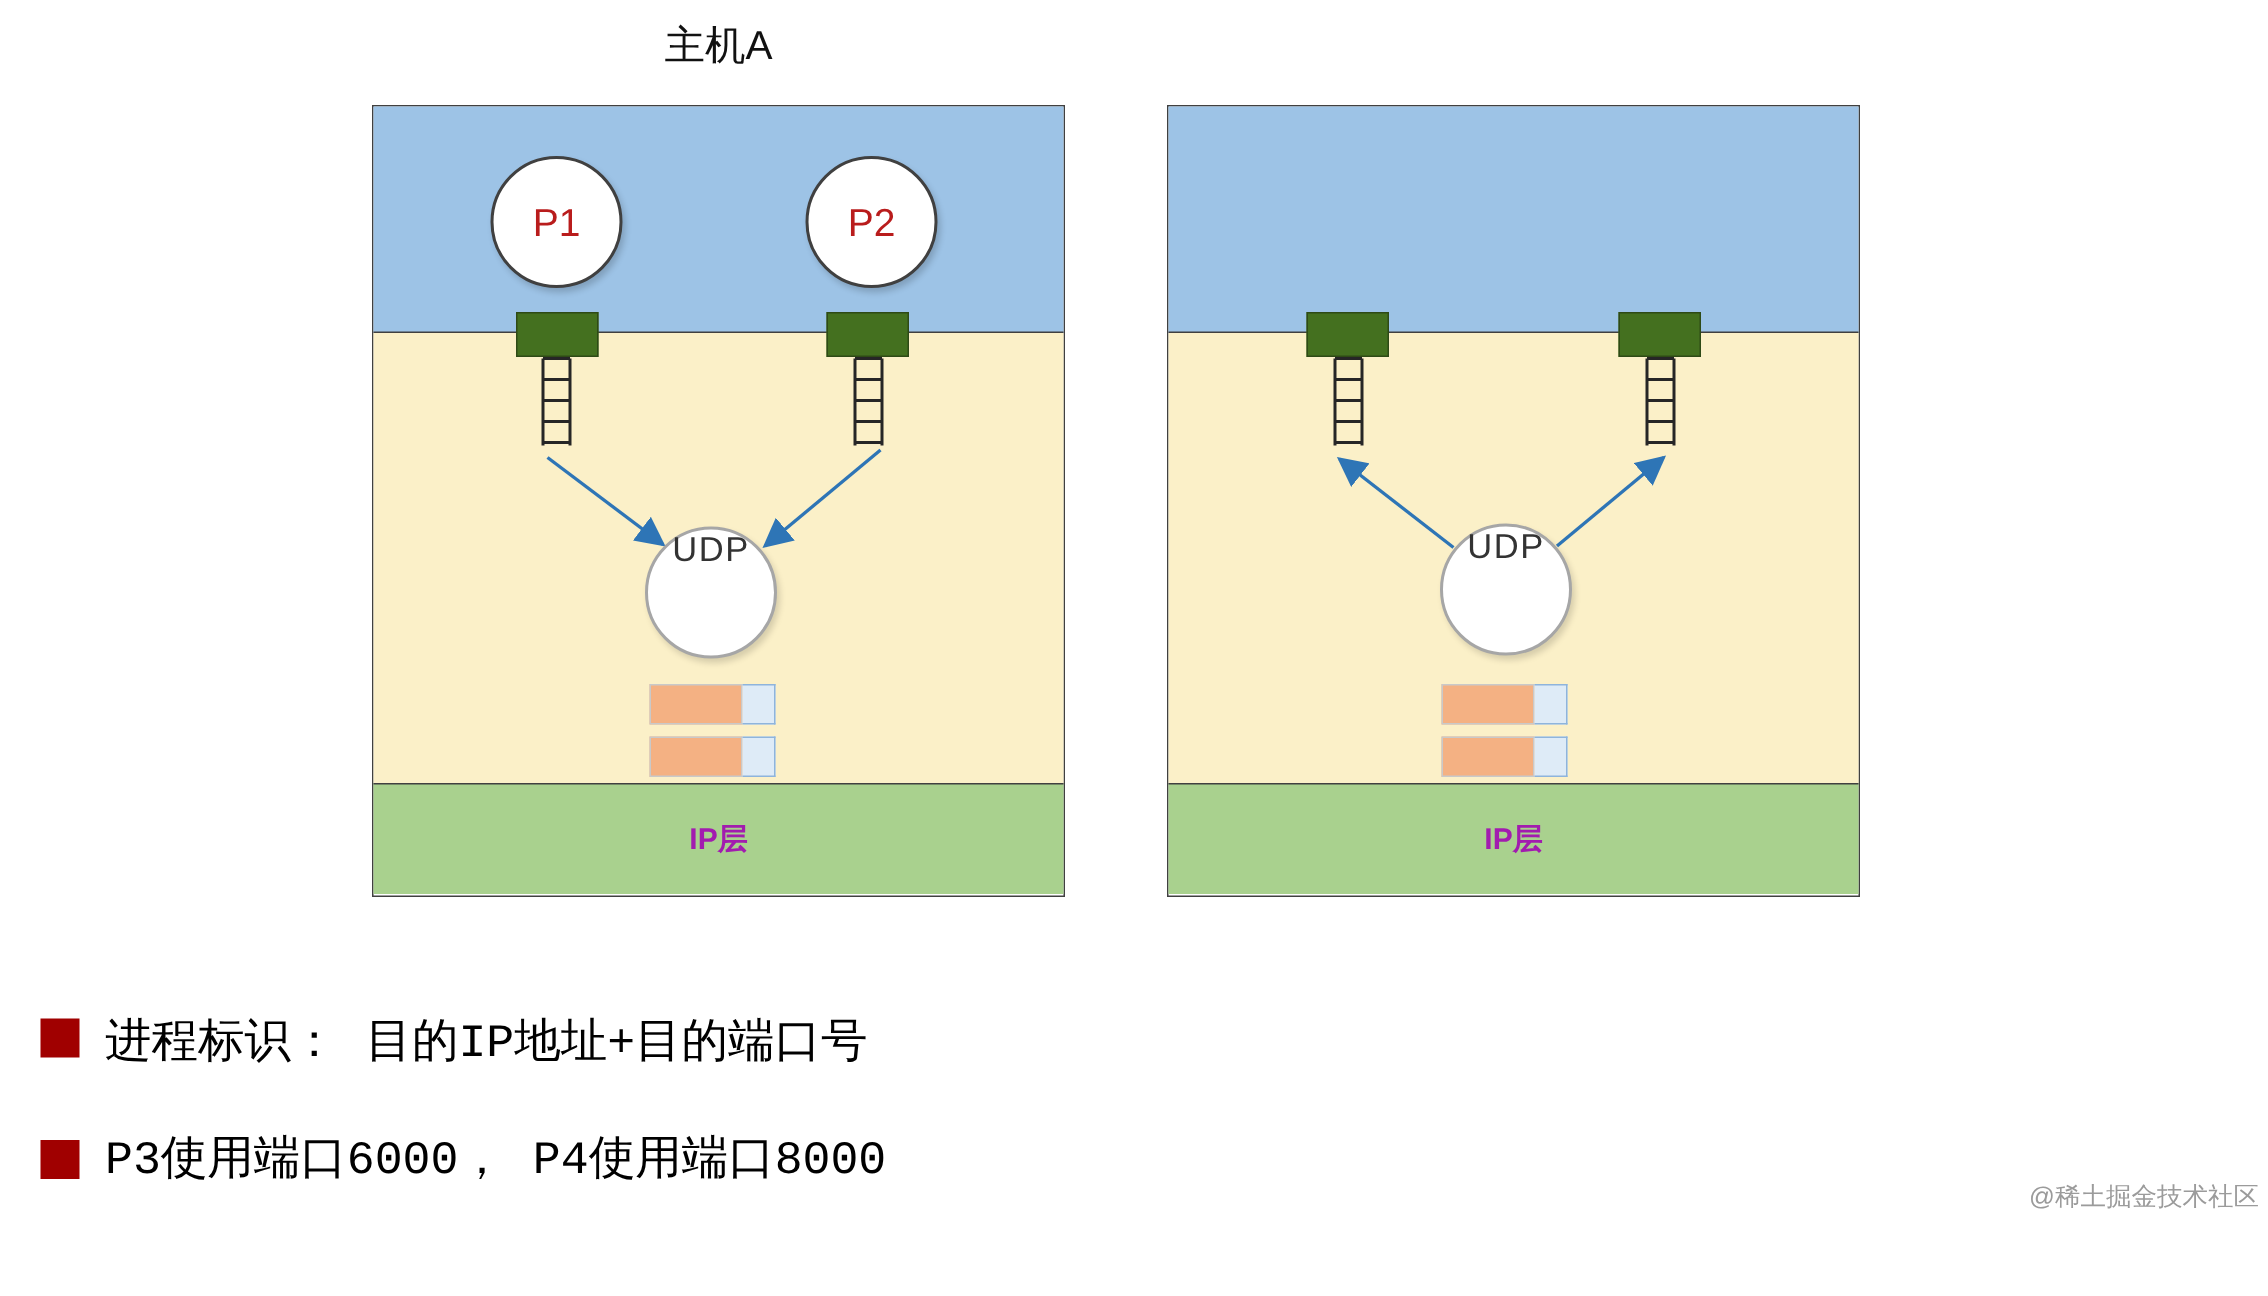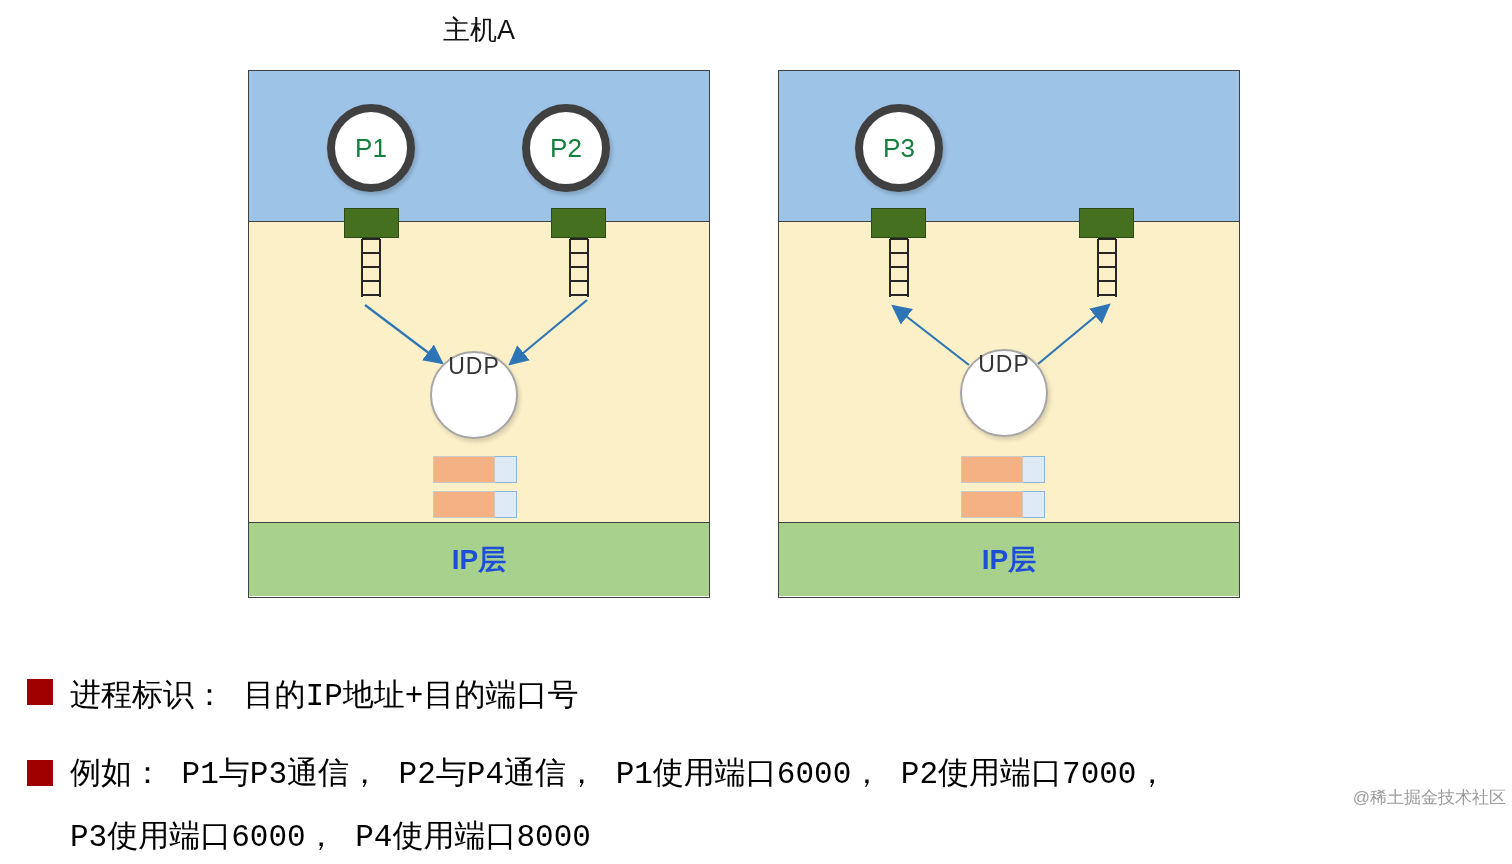--- a/index.html
+++ b/index.html
@@ -43,42 +43,42 @@
   }
   .layer.ip {
     height: 74px;
     background: #A9D18E;
     border-top: 1.5px solid #404040;
     display: flex;
     align-items: center;
     justify-content: center;
   }
   .ip-label {
-    font-size: 28px;
+    font-size: 20px;
     font-weight: 600;
-    color: #1d4ed8;
+    color: #a21caf;
   }
 
   .overlay {
     position: absolute;
     left: 0; top: 0;
     width: 459px; height: 525px;
     pointer-events: none;
   }
 
   .proc {
     position: absolute;
     width: 88px; height: 88px;
     border-radius: 50%;
     background: #ffffff;
-    border: 8px solid #404040;
+    border: 2px solid #404040;
     box-shadow: 2px 3px 4px rgba(0,0,0,0.18);
     display: flex; align-items: center; justify-content: center;
     font-size: 26px;
-    color: #15803d;
+    color: #b91c1c;
   }
   .socket {
     position: absolute;
     width: 55px; height: 30px;
     background: #44701F;
     border: 1px solid #2E4A16;
   }
   .udp-circle {
     position: absolute;
     width: 88px; height: 88px;
@@ -177,21 +177,21 @@
         <line x1="116" y1="234" x2="193" y2="292" stroke="#2E75B6" stroke-width="2.2" marker-end="url(#ah-a)"></line>
       </g>
       <g>
         <line x1="338" y1="229" x2="261" y2="293" stroke="#2E75B6" stroke-width="2.2" marker-end="url(#ah-a)"></line>
       </g>
     </svg>
 
     <div class="proc" style="left:78px;top:33px">
       <span>P1</span>
     </div>
-    <div class="proc" style="left:273px;top:33px">
+    <div class="proc" style="left:288px;top:33px">
       <span>P2</span>
     </div>
 
     <div class="socket" style="left:95px;top:137px"></div>
     <div class="socket" style="left:302px;top:137px"></div>
 
     <div class="udp-circle" style="left:181px;top:280px">
       <span>UDP</span>
     </div>
 
@@ -241,23 +241,20 @@
       </g>
 
       <g>
         <line x1="190" y1="294" x2="114" y2="235" stroke="#2E75B6" stroke-width="2.2" marker-end="url(#ah-b)"></line>
       </g>
       <g>
         <line x1="259" y1="293" x2="330" y2="234" stroke="#2E75B6" stroke-width="2.2" marker-end="url(#ah-b)"></line>
       </g>
     </svg>
 
-    <div class="proc" style="left:76px;top:33px">
-      <span>P3</span>
-    </div>
 
     <div class="socket" style="left:92px;top:137px"></div>
     <div class="socket" style="left:300px;top:137px"></div>
 
     <div class="udp-circle" style="left:181px;top:278px">
       <span>UDP</span>
     </div>
 
     <div class="packet" style="left:182px;top:385px">
       <span class="seg-orange"></span>
@@ -269,19 +266,18 @@
     </div>
   </div>
 
   <div class="note-bullet" style="left:27px;top:679px"></div>
   <div class="note-text" style="left:70px;top:665px">
     <div class="note-line">进程标识： 目的IP地址+目的端口号</div>
   </div>
 
   <div class="note-bullet" style="left:27px;top:760px"></div>
   <div class="note-text" style="left:70px;top:743px">
-    <div class="note-line">例如： P1与P3通信， P2与P4通信， P1使用端口6000， P2使用端口7000，</div>
     <div class="note-line">P3使用端口6000， P4使用端口8000</div>
   </div>
 
   <div class="watermark">@稀土掘金技术社区</div>
 
 </div>
 
 </body></html>

